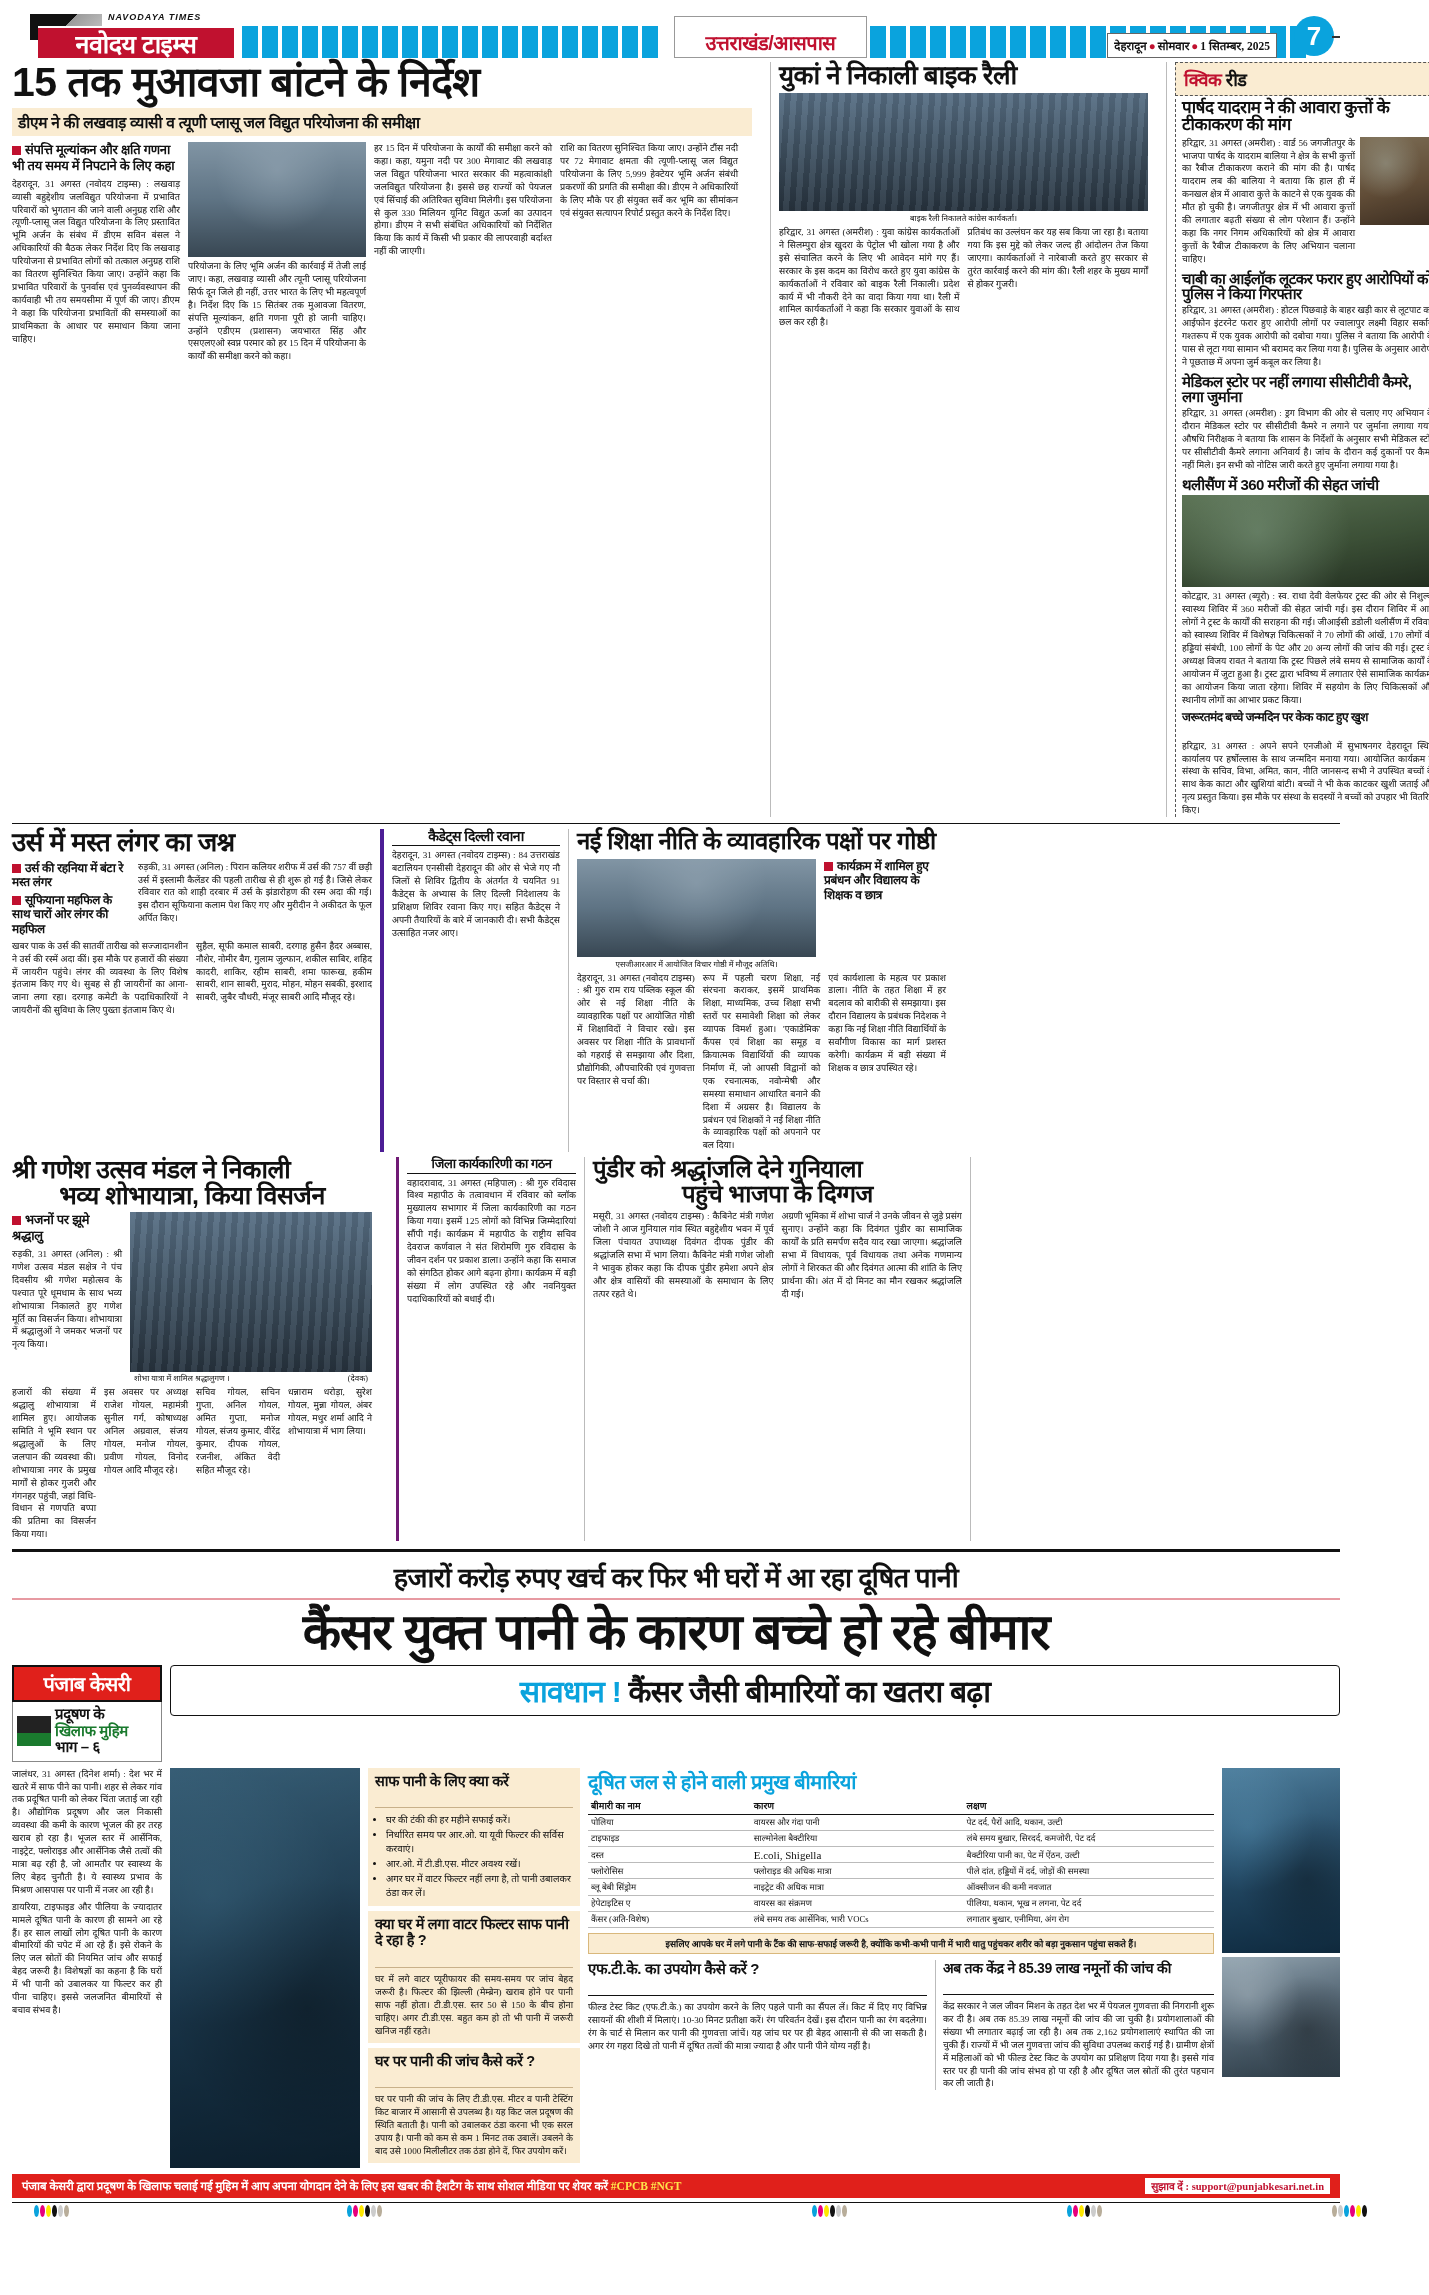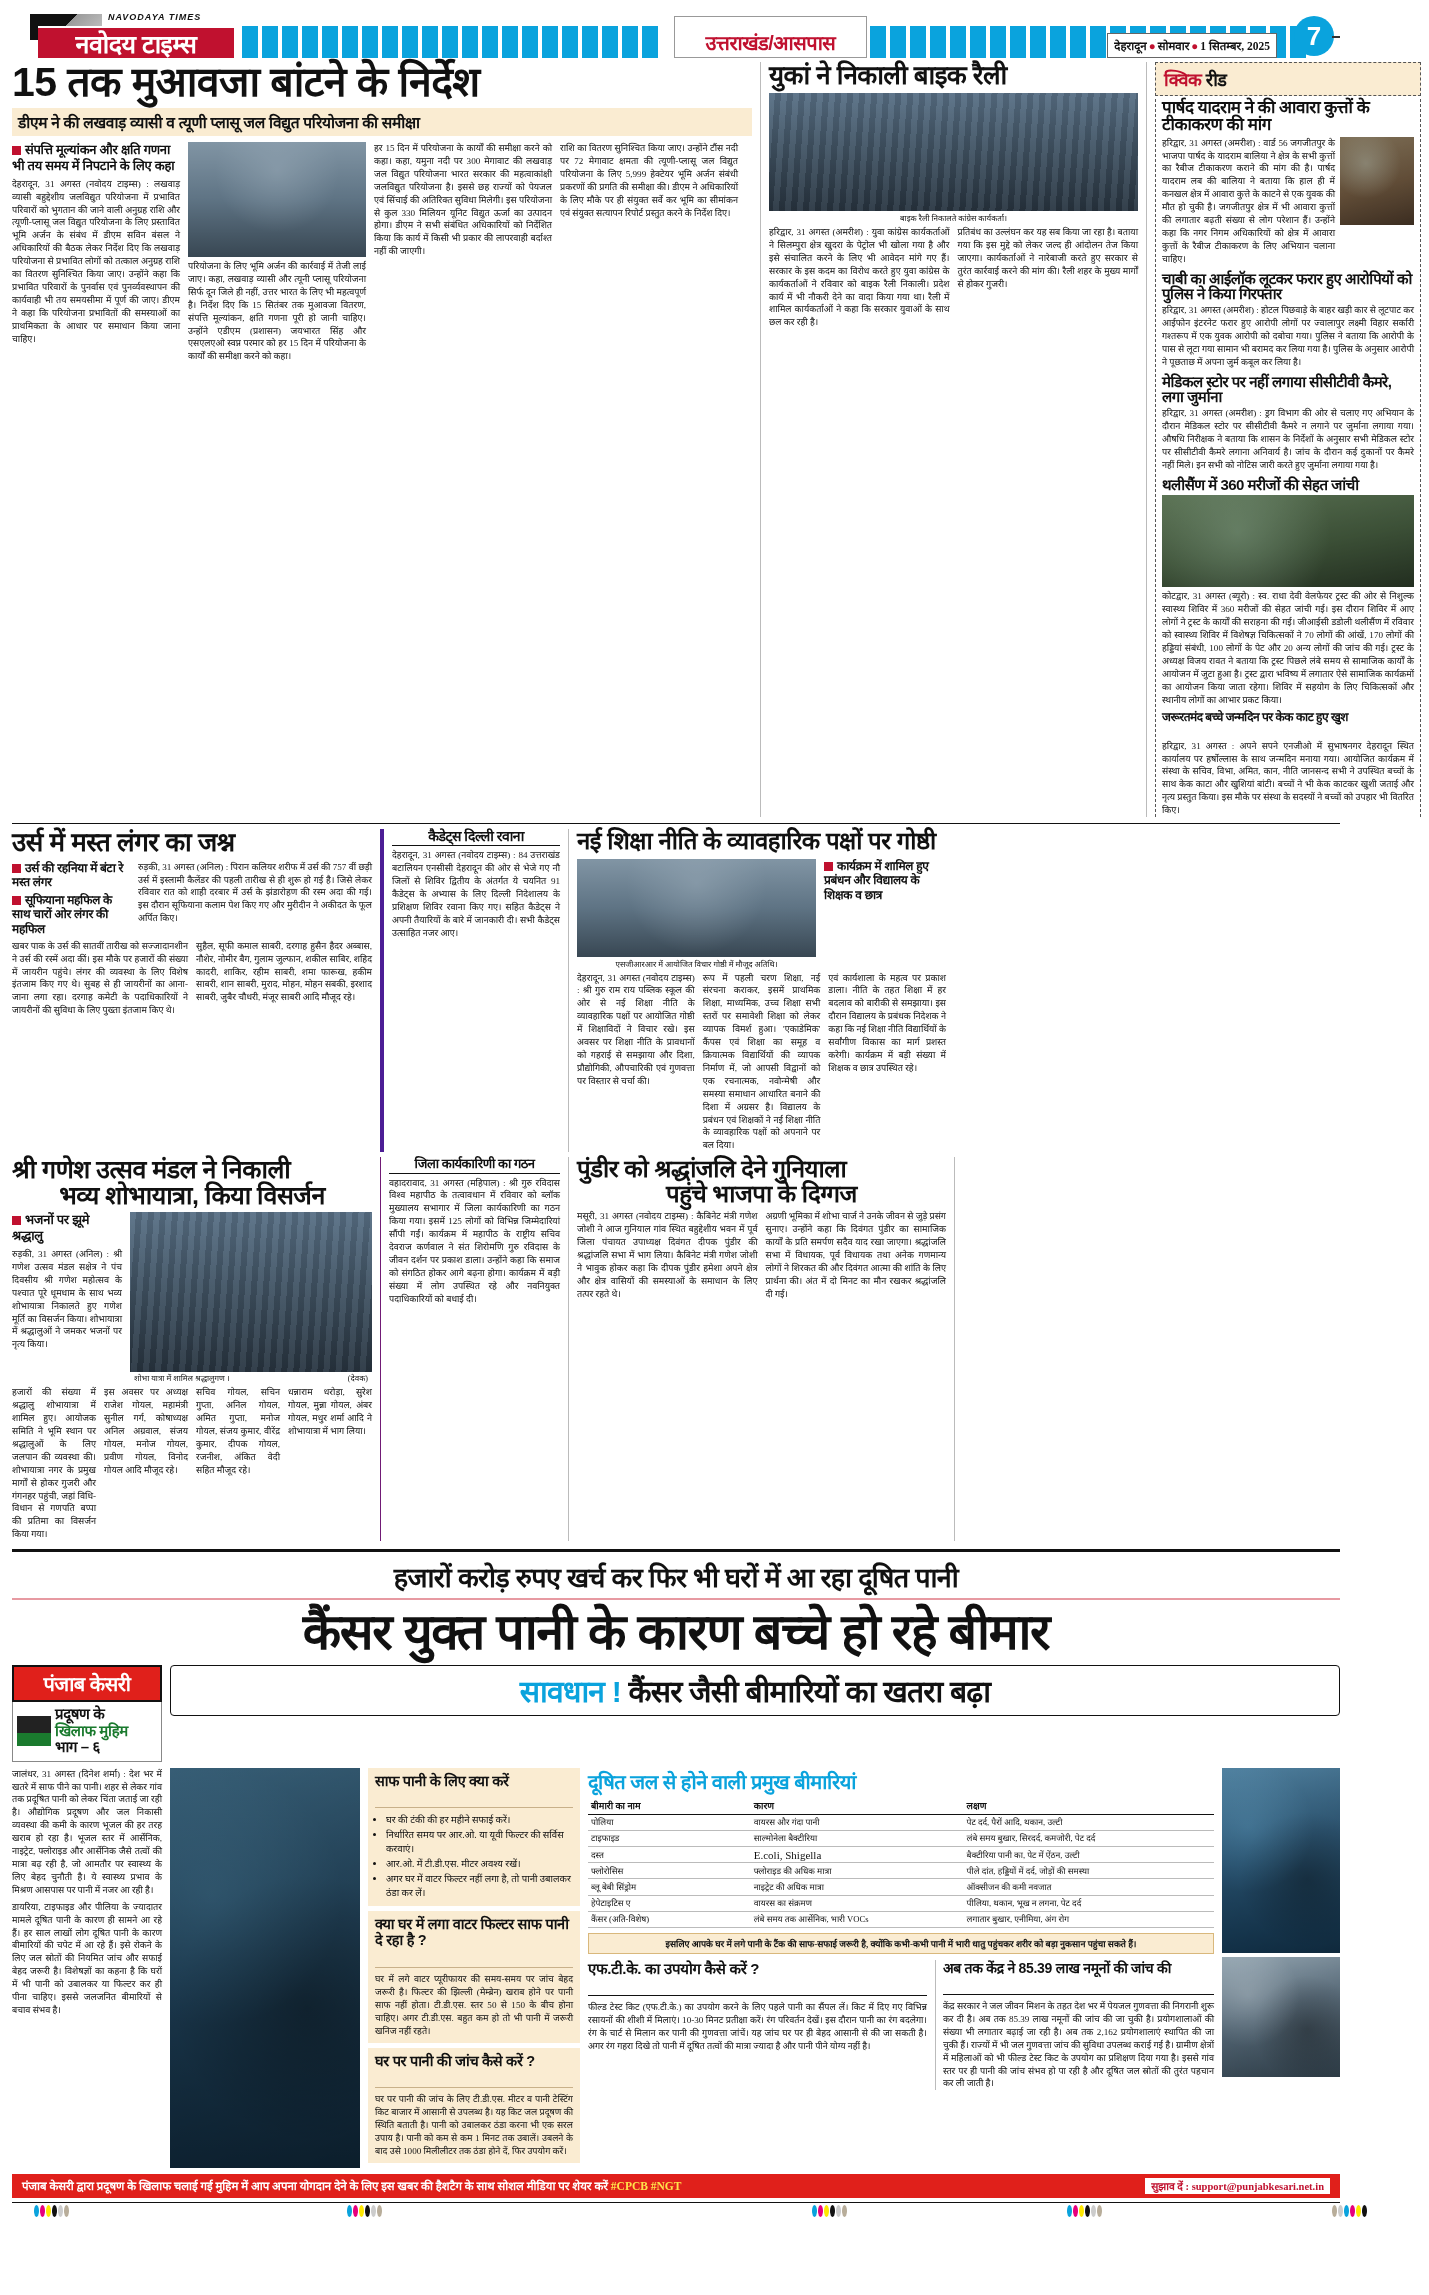--- a/index.html
+++ b/index.html
@@ -83,21 +83,21 @@
   .ph-room::after{
     background:
       radial-gradient(circle at 50% 25%, rgba(255,255,255,.45), transparent 50%),
       linear-gradient(180deg,#cfd8de 0%,#97a7b2 50%,#59666f 100%); }
   .ph-green::after{
     background:
       radial-gradient(circle at 30% 40%, rgba(210,230,180,.5), transparent 50%),
       linear-gradient(170deg,#8fa36f 0%,#5f7349 55%,#36422a 100%); }
 
   
-  .top-wrap { display:flex; gap:0; margin-top:4px; }
+  .top-wrap { display:flex; gap:10px; margin-top:4px; }
   .lead-col { width:740px; flex:0 0 740px; }
   .mid-col  { width:378px; flex:0 0 378px; padding-left:8px; margin-left:8px; border-left:1px solid #bbb;}
   .right-col{ width:275px; flex:0 0 275px; padding-left:8px; margin-left:8px; border-left:1px solid #bbb;}
 
   .lead-hl { font-size:41px; }
   .lead-kicker { margin-top:5px; }
   .lead-body { display:flex; gap:8px; margin-top:6px; }
   .lc { flex:1; }
 
   .mid-hl { font-size:26px; }
@@ -338,21 +338,21 @@
           </div>
         <div style="flex:1">
             <div class="body-txt">सचिव गोयल, सचिन गुप्ता, अनिल गोयल, अमित गुप्ता, मनोज गोयल, संजय कुमार, वीरेंद्र कुमार, दीपक गोयल, रजनीश, अंकित वेदी सहित मौजूद रहे।</div>
           </div>
         <div style="flex:1">
             <div class="body-txt">धन्नाराम धरोड़ा, सुरेश गोयल, मुन्ना गोयल, अंबर गोयल, मधुर शर्मा आदि ने शोभायात्रा में भाग लिया।</div>
           </div>
       </div>
     </div>
 
-    <div style="width:180px;flex:0 0 180px;padding-left:8px;margin-left:8px;border-left:1px solid #701a75;">
+    <div style="width:180px;flex:0 0 180px;padding-left:8px;margin-left:24px;border-left:3px solid #701a75;">
       <div class="sec-hl" style="font-size:13px;text-align:center;border-bottom:1px solid #111;padding-bottom:2px;">जिला कार्यकारिणी का गठन</div>
       <div class="body-txt" style="margin-top:3px;">वहादरावाद, 31 अगस्त (महिपाल) : श्री गुरु रविदास विश्व महापीठ के तत्वावधान में रविवार को ब्लॉक मुख्यालय सभागार में जिला कार्यकारिणी का गठन किया गया। इसमें 125 लोगों को विभिन्न जिम्मेदारियां सौंपी गईं। कार्यक्रम में महापीठ के राष्ट्रीय सचिव देवराज कर्णवाल ने संत शिरोमणि गुरु रविदास के जीवन दर्शन पर प्रकाश डाला। उन्होंने कहा कि समाज को संगठित होकर आगे बढ़ना होगा। कार्यक्रम में बड़ी संख्या में लोग उपस्थित रहे और नवनियुक्त पदाधिकारियों को बधाई दी।</div>
     </div>
 
     <div style="width:378px;flex:0 0 378px;padding-left:8px;margin-left:8px;border-left:1px solid #bbb;">
       <div class="sec-hl" style="font-size:24px;">पुंडीर को श्रद्धांजलि देने गुनियाला</div>
       <div class="sec-hl" style="font-size:24px;text-align:center;">पहुंचे भाजपा के दिग्गज</div>
       <div style="display:flex;gap:8px;margin-top:4px;">
         <div style="flex:1">
             <div class="body-txt">मसूरी, 31 अगस्त (नवोदय टाइम्स) : कैबिनेट मंत्री गणेश जोशी ने आज गुनियाल गांव स्थित बहुद्देशीय भवन में पूर्व जिला पंचायत उपाध्यक्ष दिवंगत दीपक पुंडीर की श्रद्धांजलि सभा में भाग लिया। कैबिनेट मंत्री गणेश जोशी ने भावुक होकर कहा कि दीपक पुंडीर हमेशा अपने क्षेत्र और क्षेत्र वासियों की समस्याओं के समाधान के लिए तत्पर रहते थे।</div>

